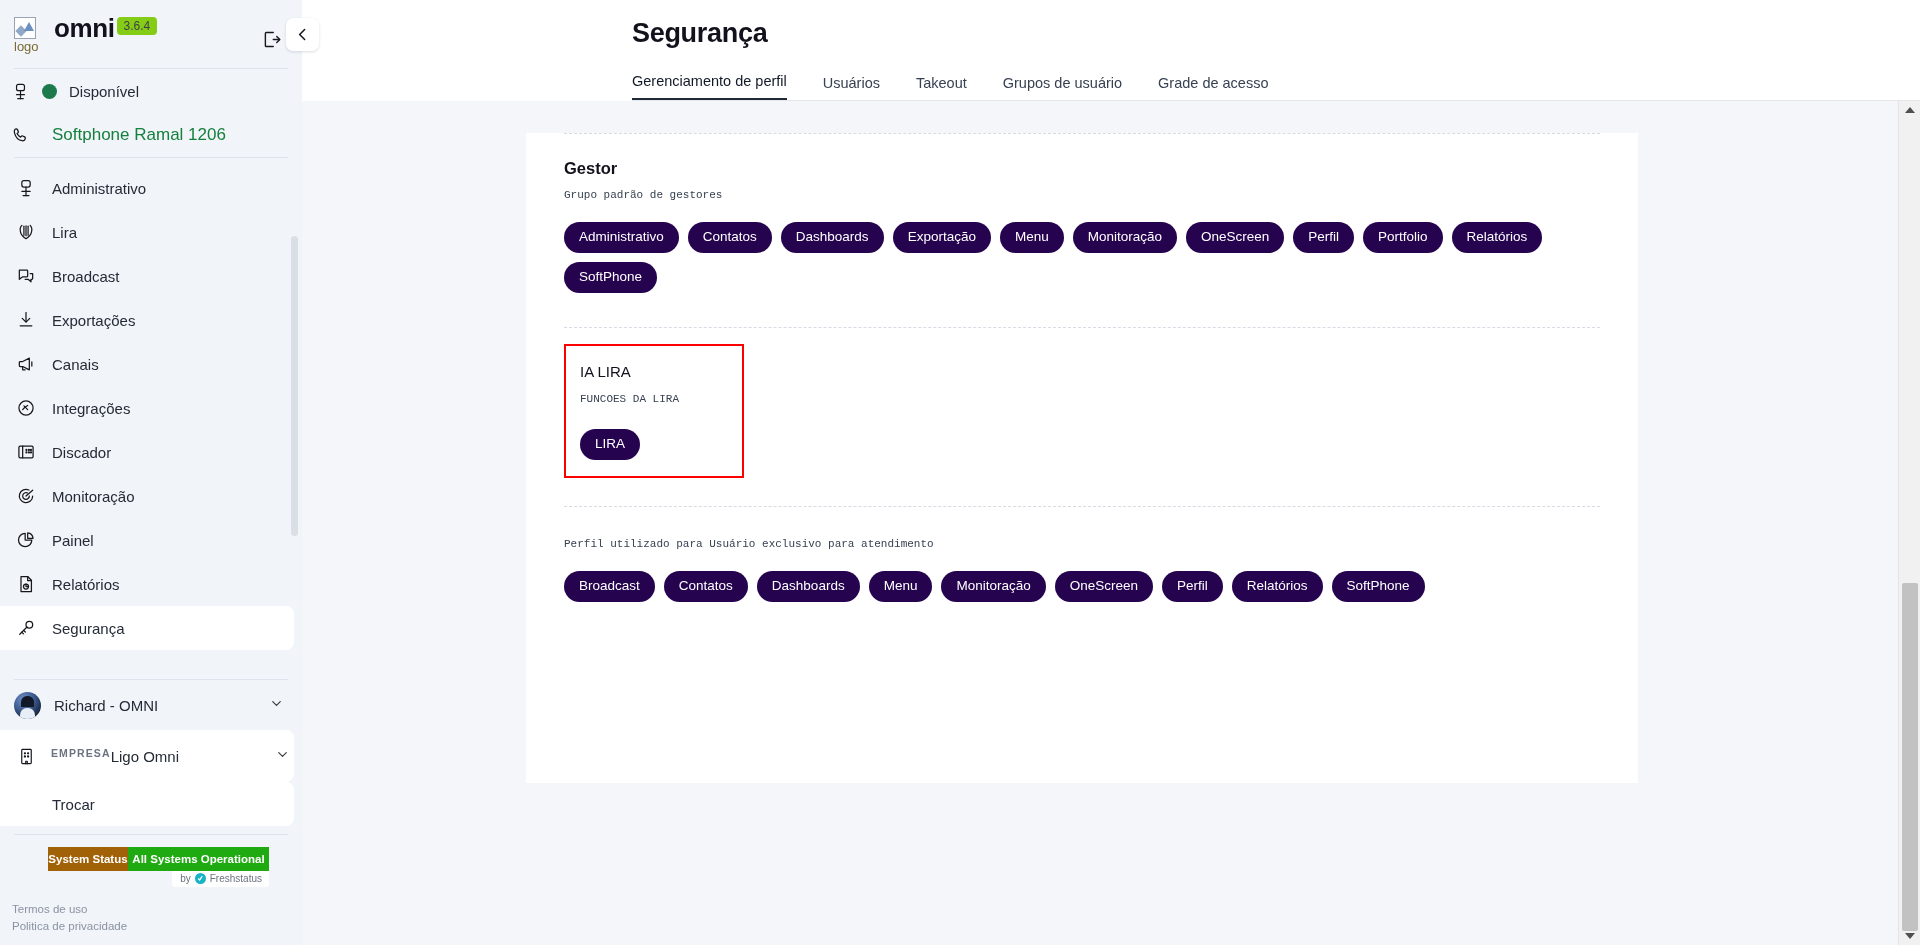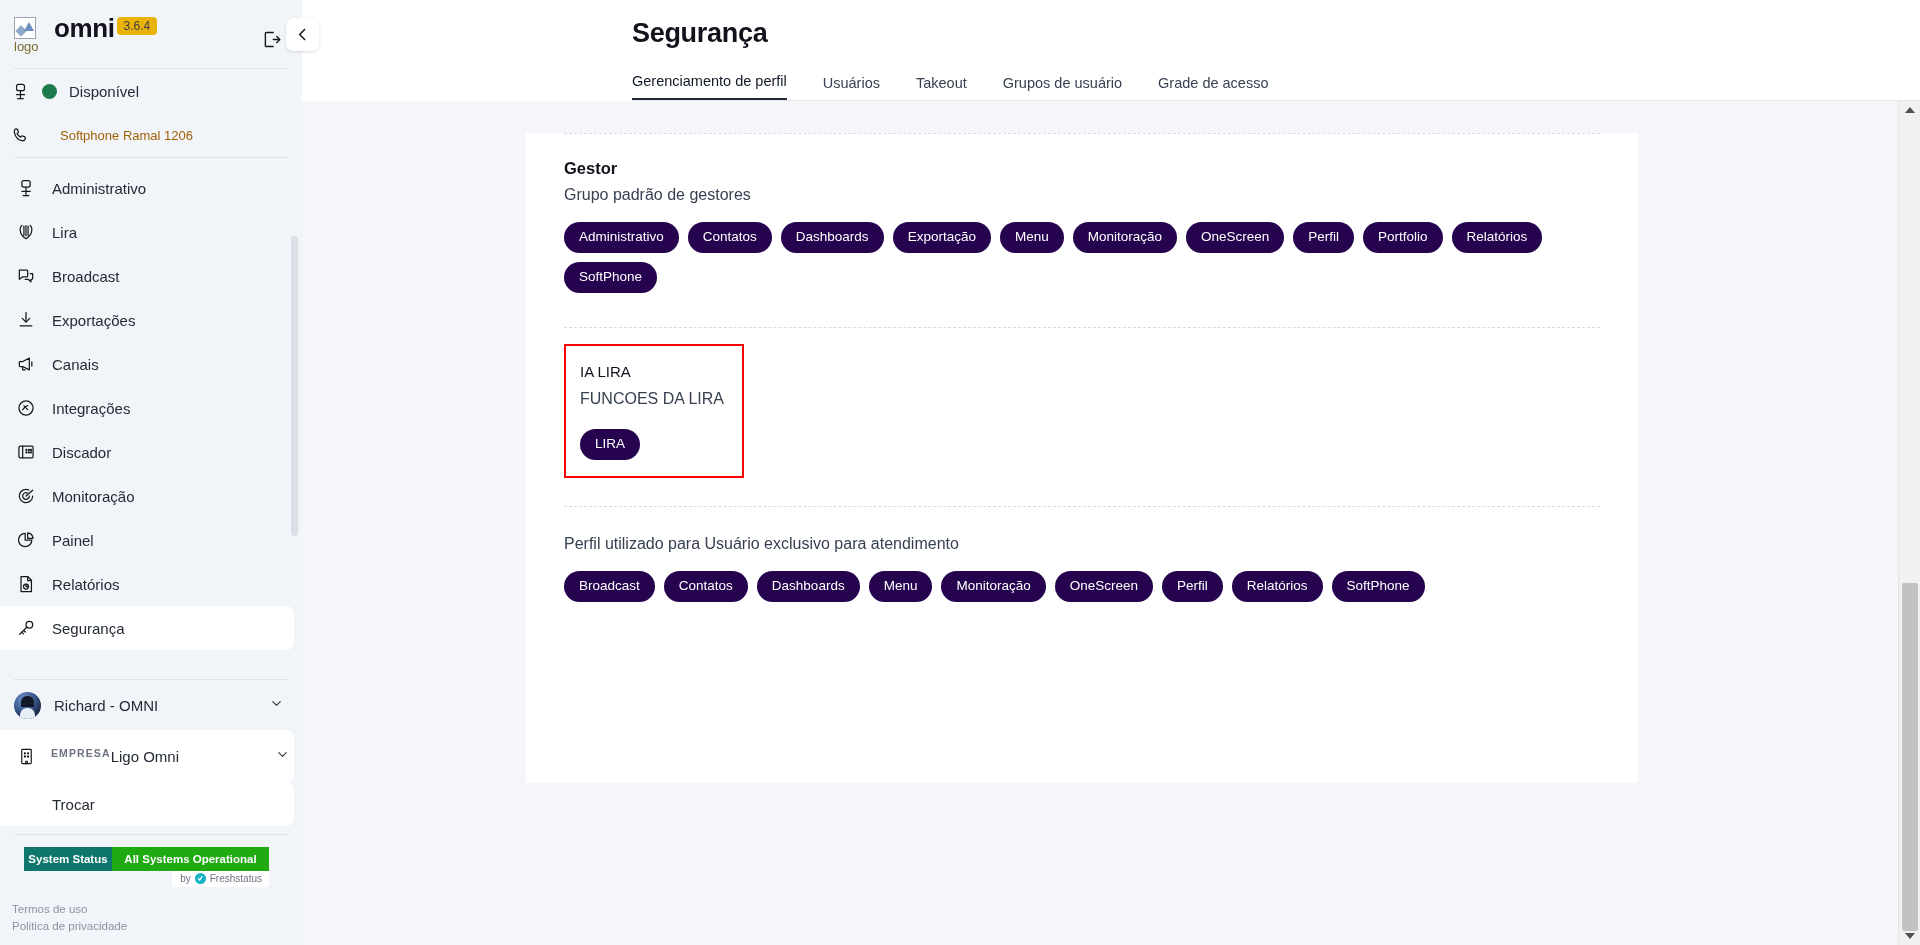--- a/index.html
+++ b/index.html
@@ -72,21 +72,21 @@
     letter-spacing: -0.4px;
     color: #13111c;
     line-height: 28px;
   }
   .brand-ver {
     align-self: flex-start;
     margin-top: 3px;
     margin-left: 2px;
     font-size: 12px;
     color: #3f3f46;
-    background: #eab308;
+    background: #84cc16;
     border-radius: 4px;
     padding: 1px 7px;
     line-height: 16px;
   }
   .logout-btn {
     margin-left: auto;
     margin-top: 10px;
     width: 30px; height: 30px;
     display: flex; align-items: center; justify-content: center;
     cursor: pointer;
@@ -99,21 +99,21 @@
     padding: 0 8px;
     cursor: pointer;
   }
   .sb-ico { width: 24px; flex: 0 0 24px; display: flex; align-items: center; justify-content: center; }
   .dot-avail {
     width: 15px; height: 15px; border-radius: 50%;
     background: #1d7a4d;
     margin-left: 10px;
   }
   .status-txt { margin-left: 12px; font-size: 15px; color: #252b36; }
-  .phone-txt { margin-left: 28px; font-size: 13px; color: #a16207; }
+  .phone-txt { margin-left: 20px; font-size: 17px; color: #15803d; }
 
   .nav-scroll {
     flex: 1 1 auto;
     overflow: hidden;
     position: relative;
     padding-top: 8px;
   }
   .nav-item {
     display: flex; align-items: center;
     height: 44px;
@@ -204,23 +204,24 @@
   .status-widget {
     margin-left: 24px;
     position: relative;
     width: 245px;
   }
   .status-badge {
     display: flex; height: 24px; width: 245px; cursor: pointer;
     font-size: 11.5px; font-weight: bold;
   }
   .sbadge-left {
-    background: #0f766e; color: #ffffff;
+    background: #a16207; color: #ffffff;
     display: flex; align-items: center; justify-content: center;
-    width: 88px;
+    width: 80px;
+    margin-left: 24px;
   }
   .sbadge-right {
     background: #1faa12; color: #ffffff;
     display: flex; align-items: center; justify-content: center;
     flex: 1;
   }
   .fs-by {
     position: absolute; right: 0; top: 24px;
     background: #ffffff;
     display: flex; align-items: center; gap: 4px;
@@ -318,21 +319,21 @@
     margin: 0 38px;
   }
 
   .group {
     padding: 22px 38px 8px 38px;
   }
   .group-title {
     font-size: 16.5px; font-weight: bold; color: #13111c; line-height: 24px;
   }
   .group-desc {
-    font-size: 16px; color: #374151; line-height: 26px; margin-top: 2px;
+    font-size: 11px; color: #374151; line-height: 26px; margin-top: 2px; font-family: Liberation Mono, monospace;
   }
   .badges {
     display: flex; flex-wrap: wrap; gap: 9px;
     margin-top: 14px; max-width: 1000px;
   }
   .badge {
     background: #25034f;
     color: #ffffff;
     font-size: 13.5px;
     border-radius: 999px;

